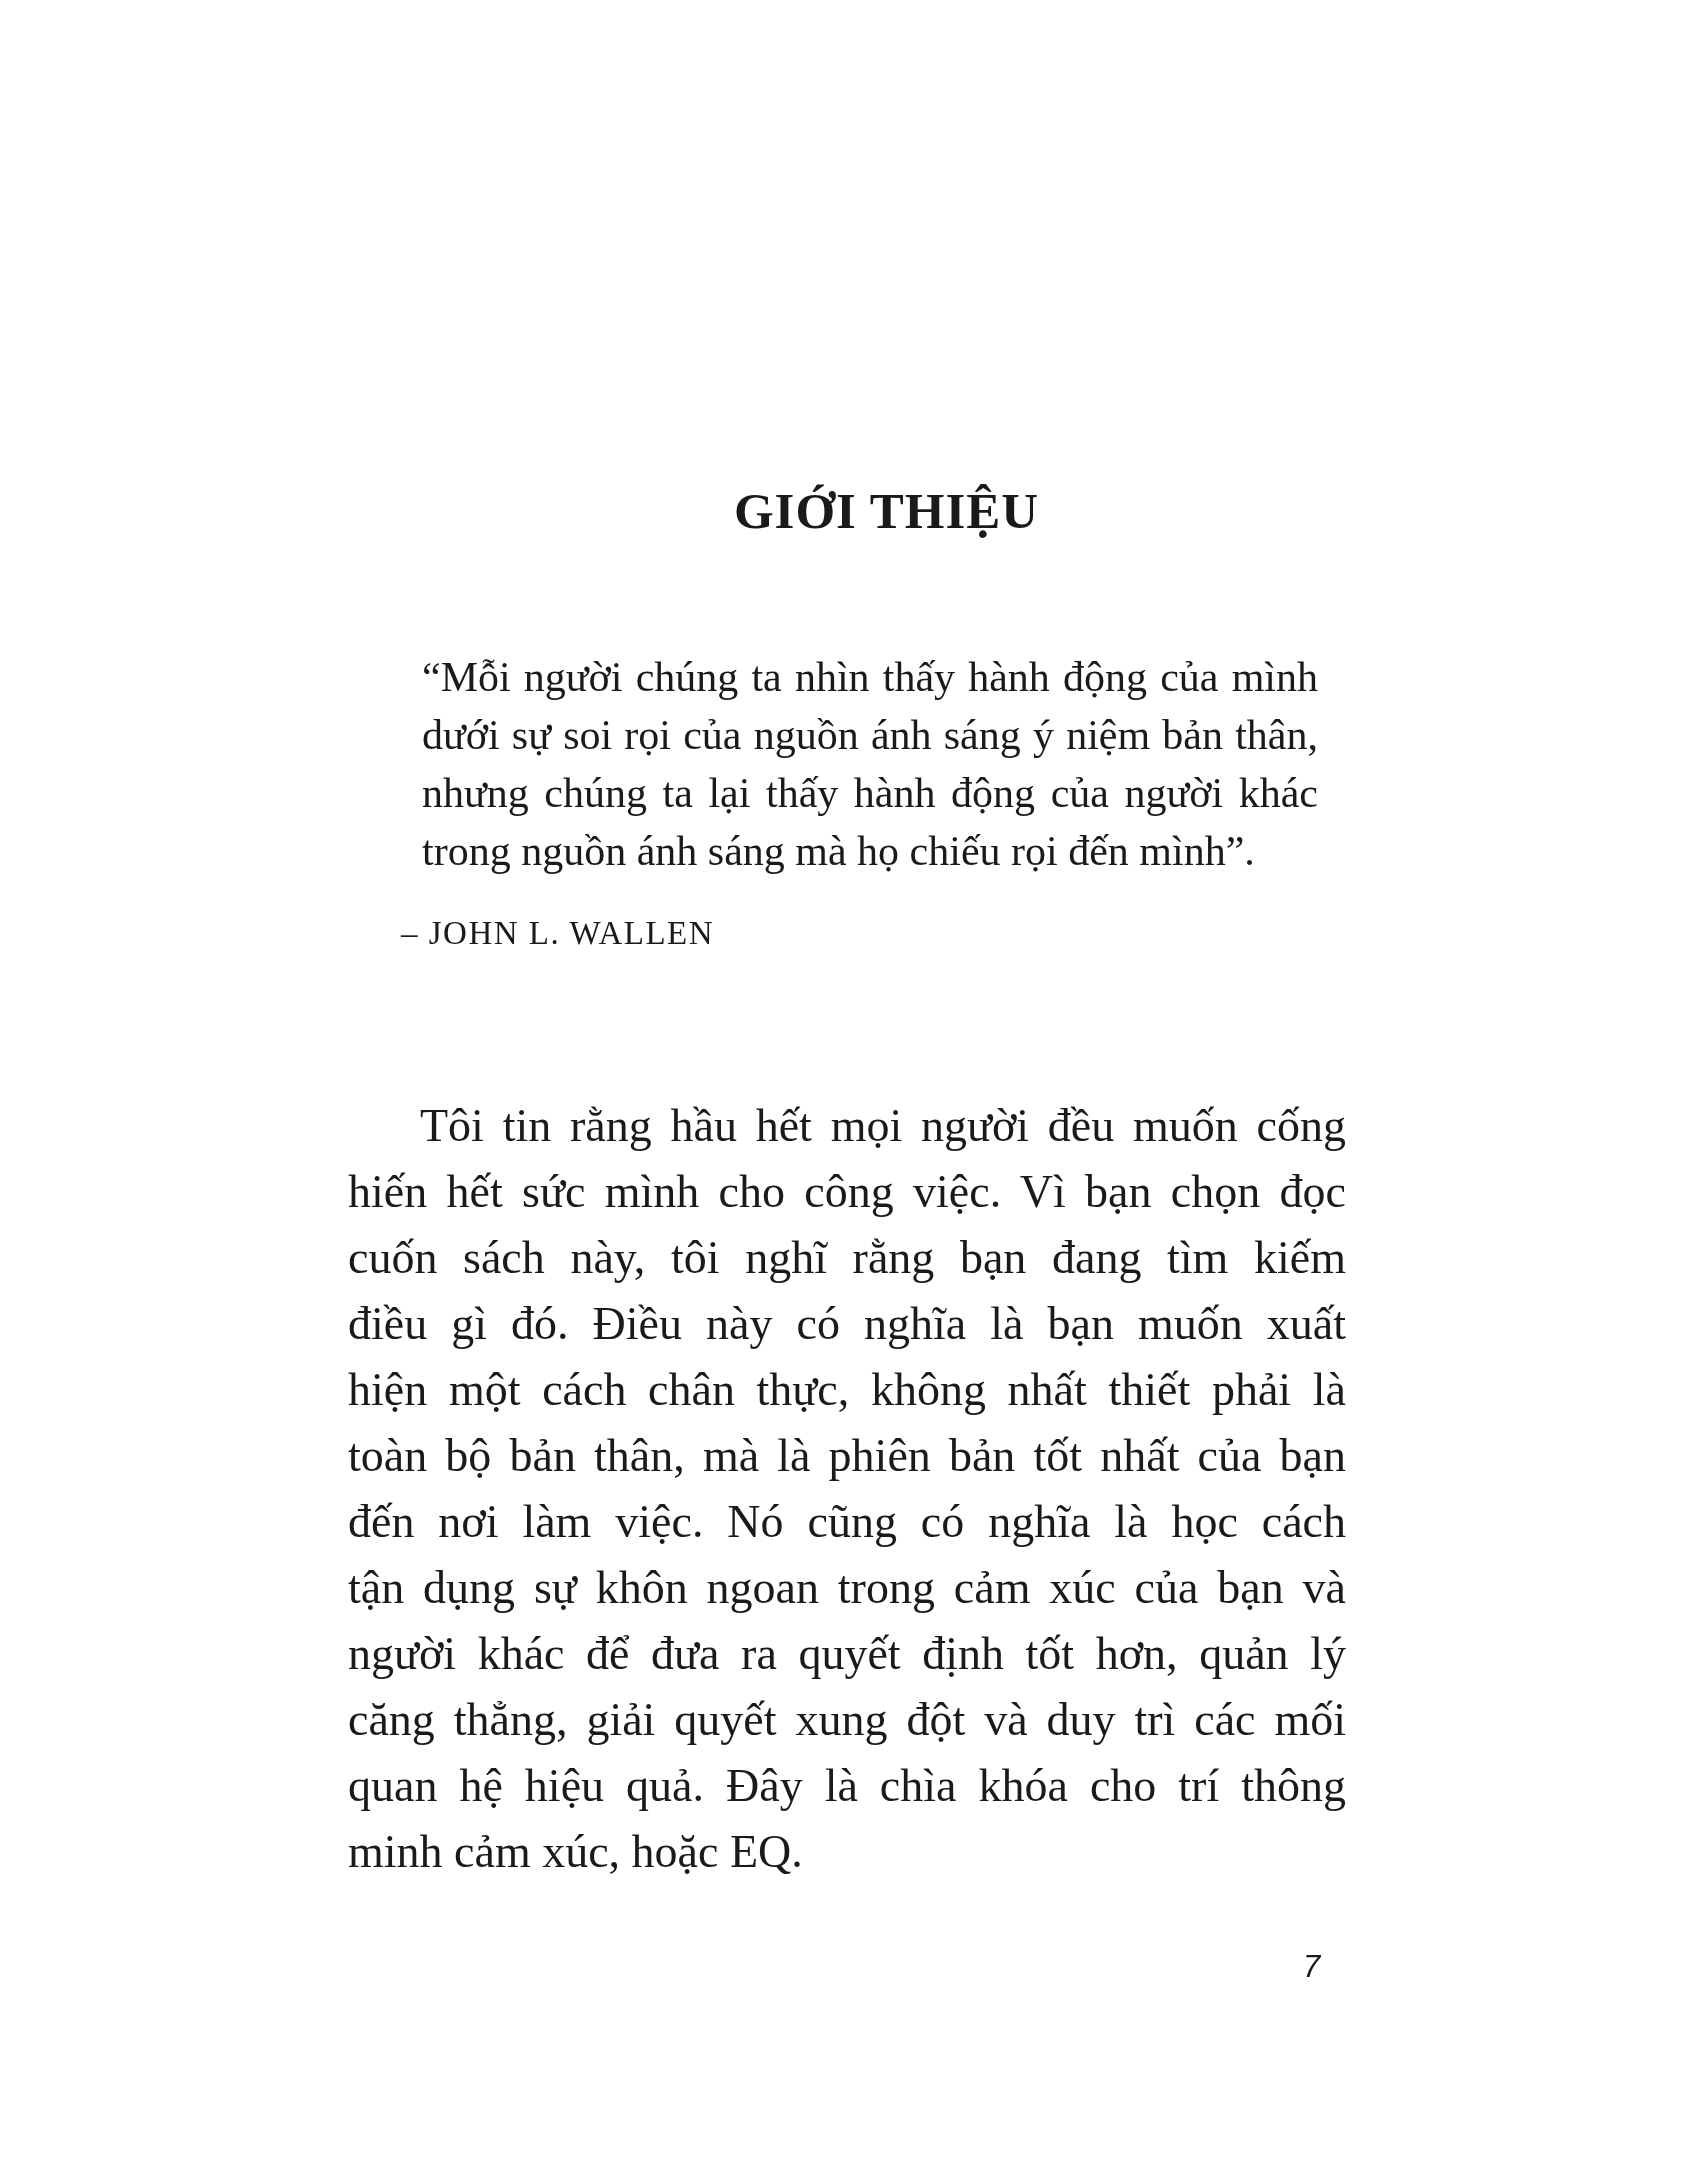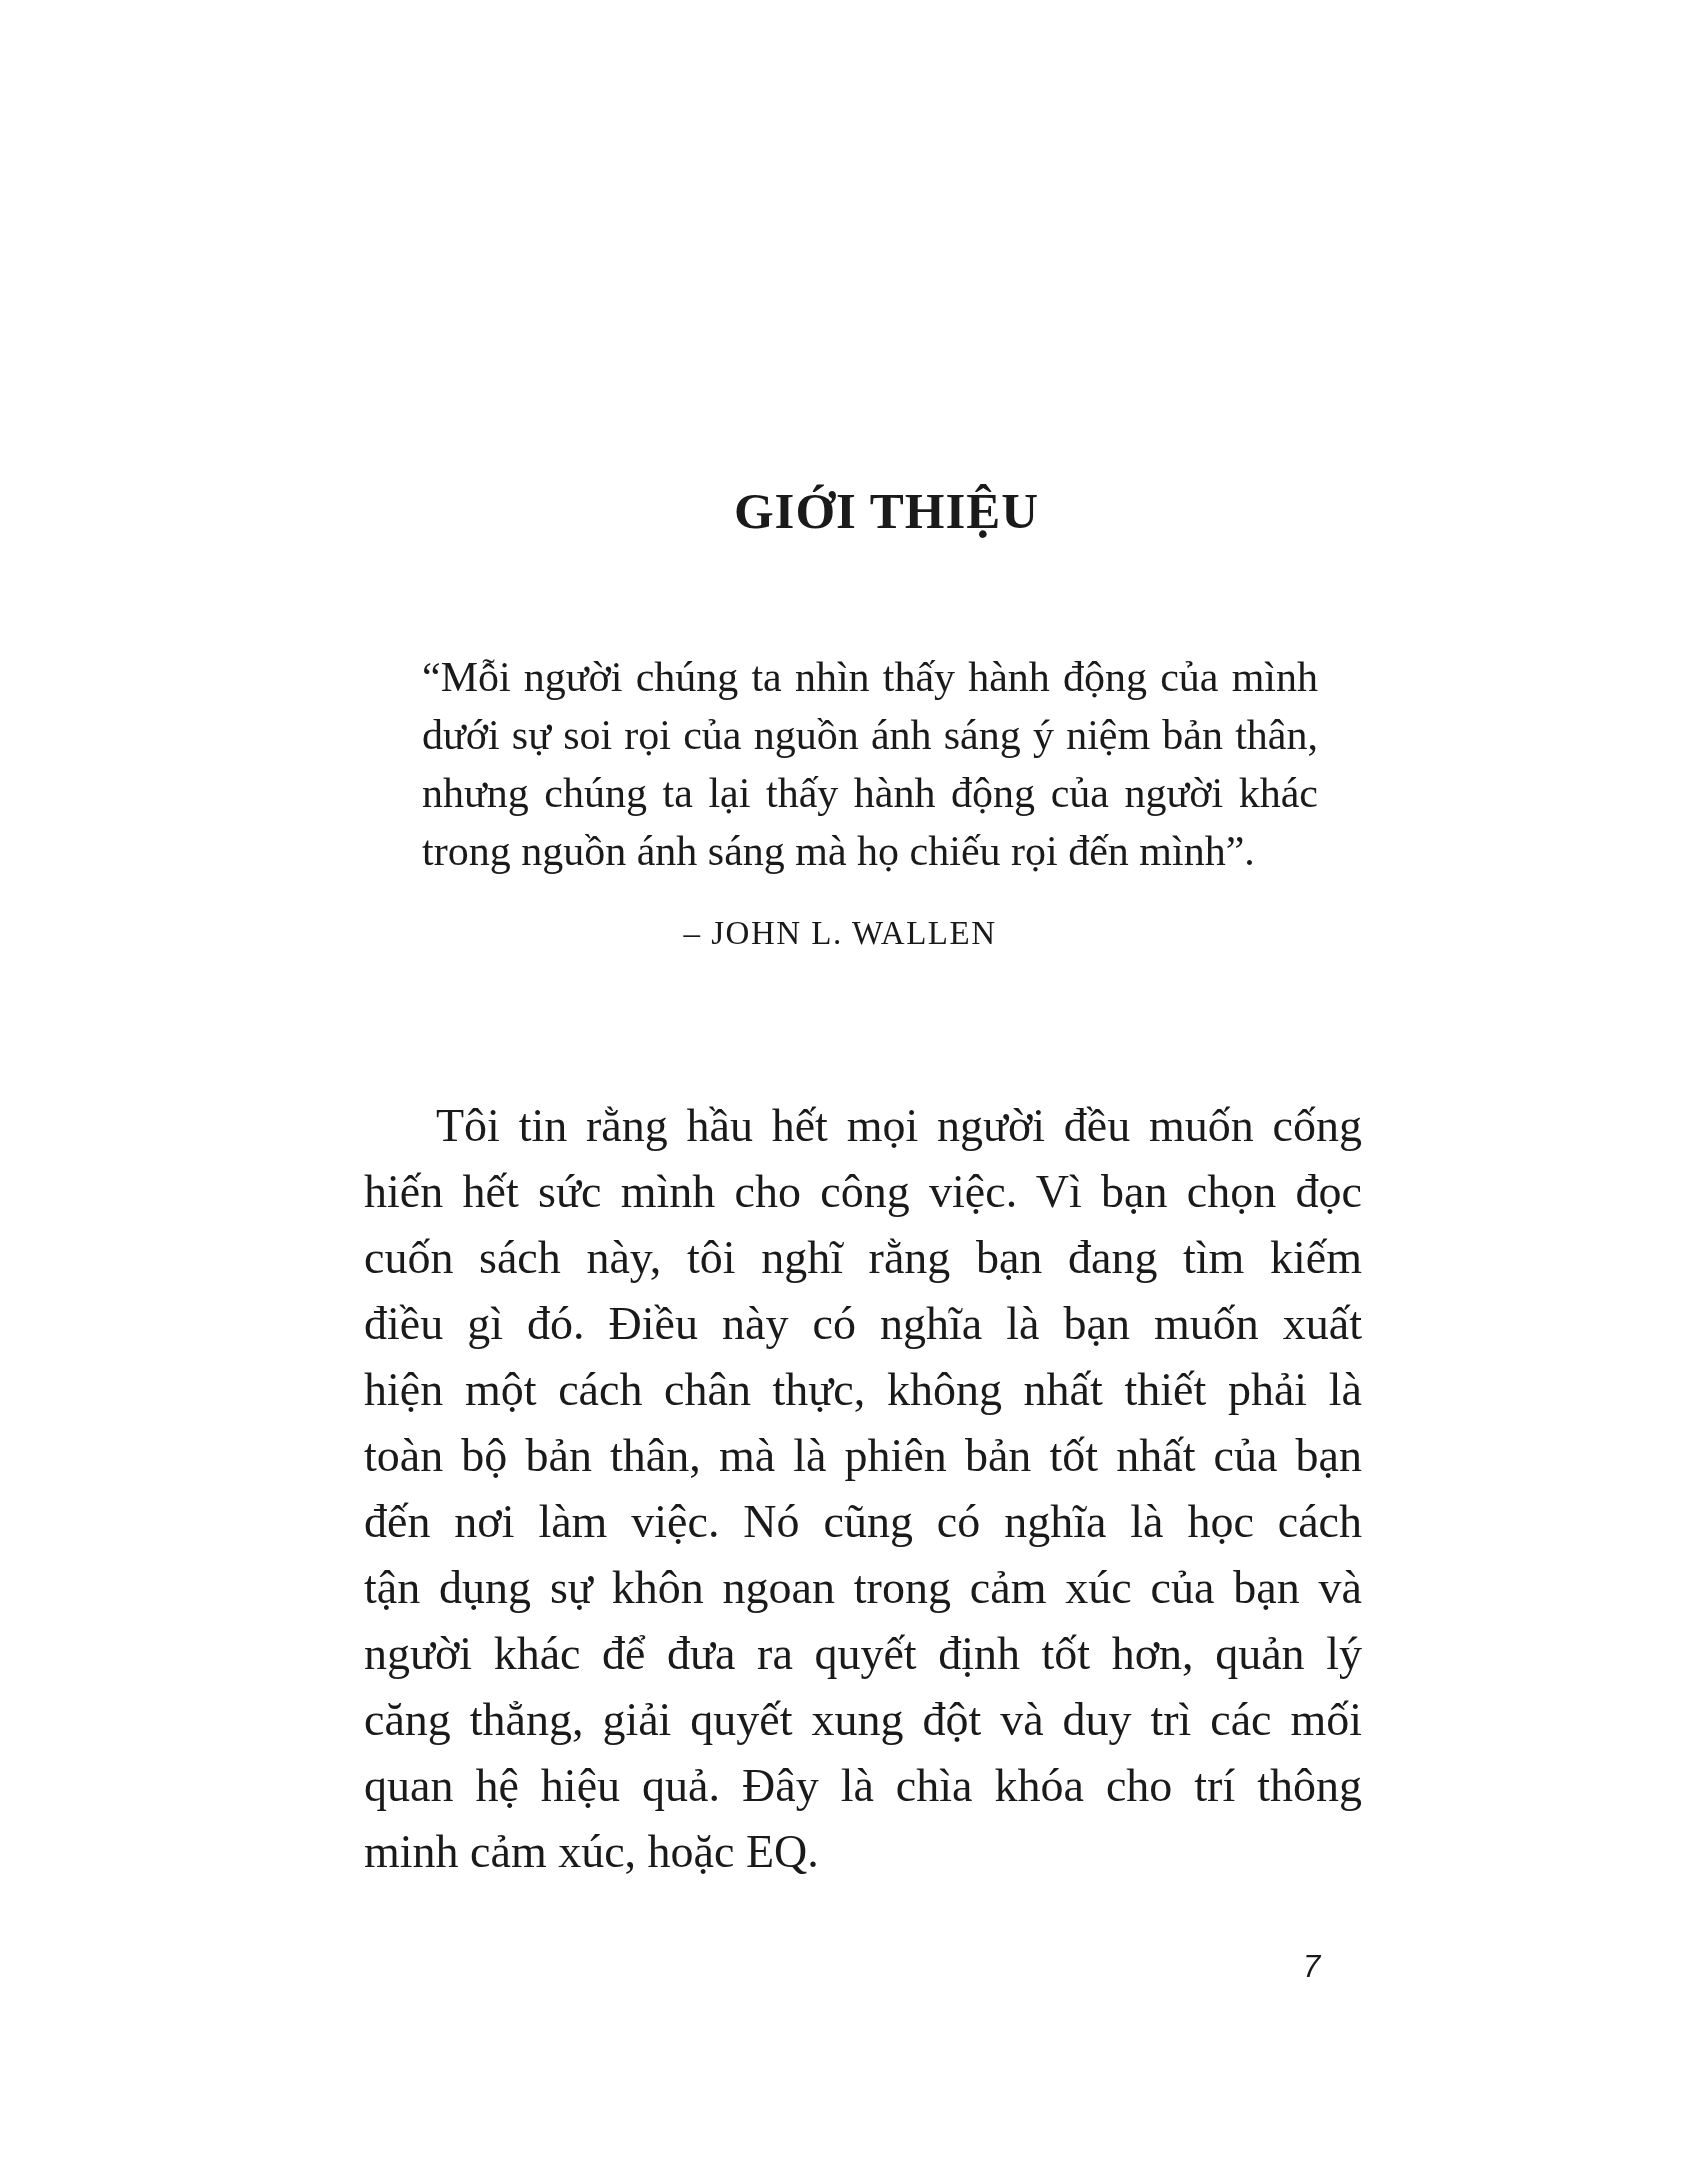--- a/index.html
+++ b/index.html
@@ -39,30 +39,30 @@
   }
   .quote-block .lastline {
     text-align: center;
     text-align-last: left;
   }
   .attribution {
     position: absolute;
     top: 913px;
     left: 401px;
     width: 878px;
-    text-align: center;
+    text-align: left;
     font-size: 33px;
     line-height: 40px;
     letter-spacing: 1.5px;
     white-space: nowrap;
   }
   .body-block {
     position: absolute;
     top: 1093px;
-    left: 364px;
+    left: 348px;
     width: 998px;
     font-size: 46px;
     line-height: 66px;
   }
   .body-block .jline {
     text-align: justify;
     text-align-last: justify;
   }
   .body-block .indent {
     padding-left: 72px;

